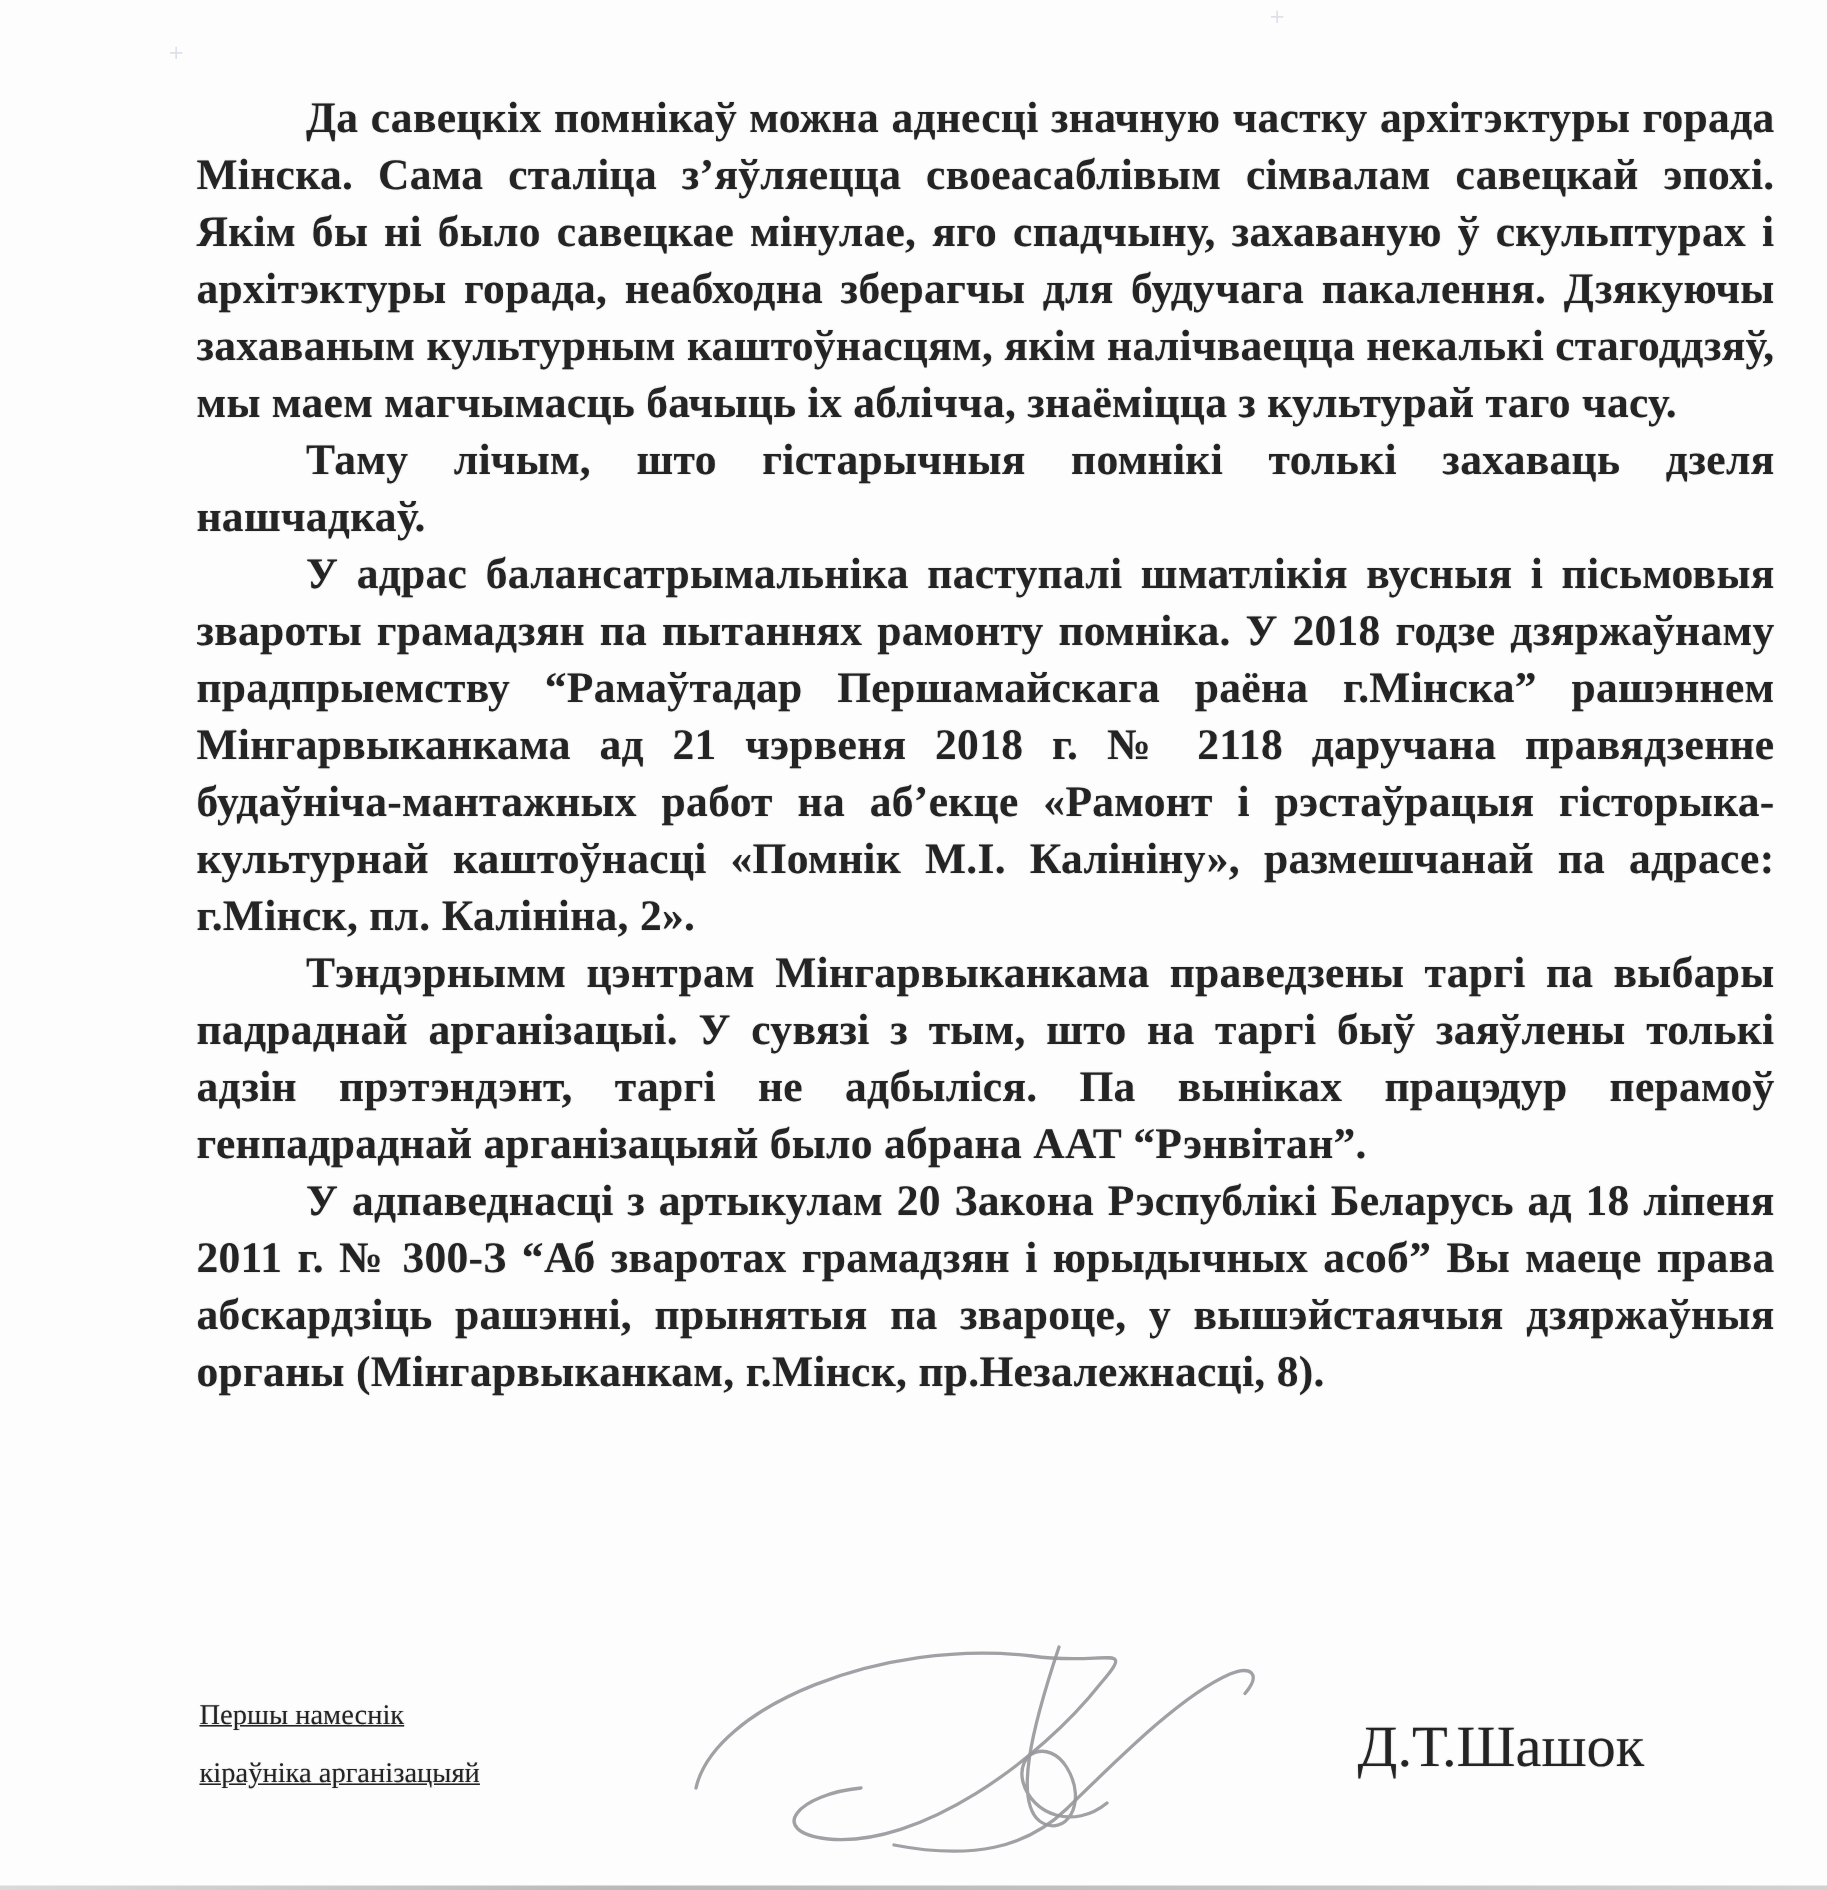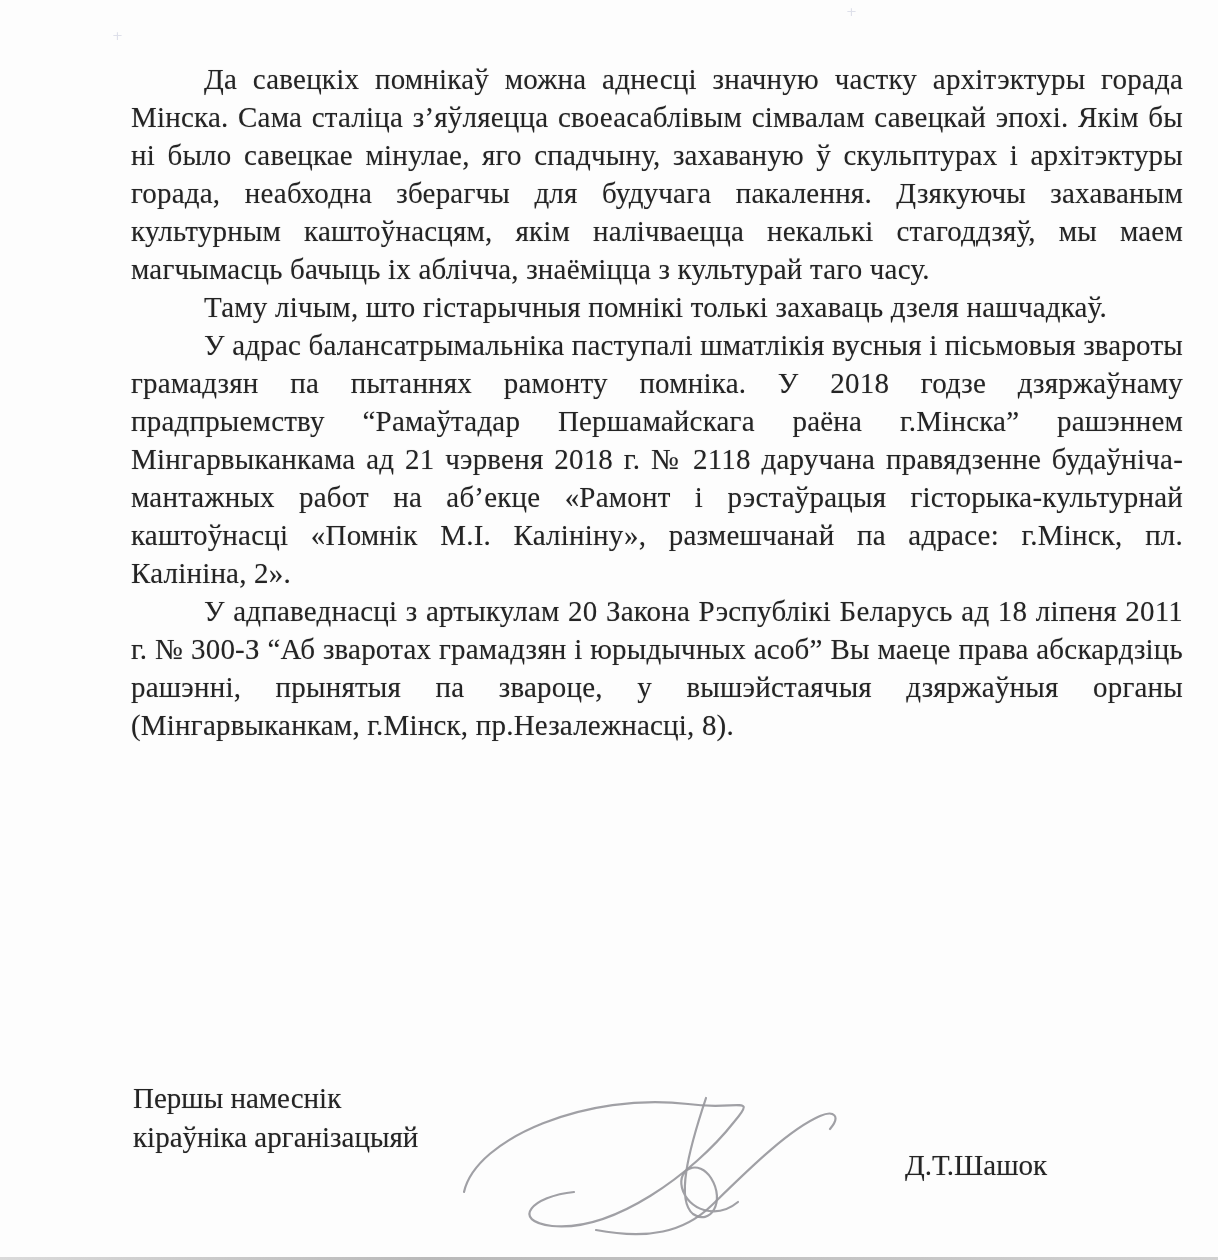--- a/index.html
+++ b/index.html
@@ -25,36 +25,38 @@
     width: 1052px;
     font-size: 29px;
     line-height: 38px;
     text-align: justify;
     text-shadow: 0 0 1px rgba(45,45,45,0.35);
     letter-spacing: 0.2px;
   }
   .doc-body p {
     margin: 0;
     text-indent: 73px;
+    font-weight: bold;
   }
   
   .sig-title {
     position: absolute;
     left: 133px;
-    top: 1079px;
-    font-size: 29px;
+    top: 1124px;
+    font-size: 19px;
     line-height: 39px;
     text-shadow: 0 0 1px rgba(45,45,45,0.35);
     white-space: nowrap;
+    text-decoration: underline;
   }
   .sig-name {
     position: absolute;
     left: 905px;
     top: 1146px;
-    font-size: 29px;
+    font-size: 39px;
     line-height: 38px;
     text-shadow: 0 0 1px rgba(45,45,45,0.35);
     white-space: nowrap;
   }
   .signature-svg {
     position: absolute;
     left: 448px;
     top: 1082px;
     width: 410px;
     height: 158px;
@@ -90,20 +92,21 @@
 
 <div class="page">
 
   <span class="reg-mark m1">+</span>
   <span class="reg-mark m2">+</span>
 
   <div class="doc-body">
     <p>Да савецкіх помнікаў можна аднесці значную частку архітэктуры горада Мінска. Сама сталіца з’яўляецца своеасаблівым сімвалам савецкай эпохі. Якім бы ні было савецкае мінулае, яго спадчыну, захаваную ў скульптурах і архітэктуры горада, неабходна зберагчы для будучага пакалення. Дзякуючы захаваным культурным каштоўнасцям, якім налічваецца некалькі стагоддзяў, мы маем магчымасць бачыць іх аблічча, знаёміцца з культурай таго часу.</p>
     <p>Таму лічым, што гістарычныя помнікі толькі захаваць дзеля нашчадкаў.</p>
     <p>У адрас балансатрымальніка паступалі шматлікія вусныя і пісьмовыя звароты грамадзян па пытаннях рамонту помніка. У 2018 годзе дзяржаўнаму прадпрыемству “Рамаўтадар Першамайскага раёна г.Мінска” рашэннем Мінгарвыканкама ад 21 чэрвеня 2018 г. № 2118 даручана правядзенне будаўніча-мантажных работ на аб’екце «Рамонт і рэстаўрацыя гісторыка-культурнай каштоўнасці «Помнік М.І. Калініну», размешчанай па адрасе: г.Мінск, пл. Калініна, 2».</p>
+    <p>Тэндэрнымм цэнтрам Мінгарвыканкама праведзены таргі па выбары падраднай арганізацыі. У сувязі з тым, што на таргі быў заяўлены толькі адзін прэтэндэнт, таргі не адбыліся. Па выніках працэдур перамоў генпадраднай арганізацыяй было абрана ААТ “Рэнвітан”.</p>
     <p>У адпаведнасці з артыкулам 20 Закона Рэспублікі Беларусь ад 18 ліпеня 2011 г. № 300-З “Аб зваротах грамадзян і юрыдычных асоб” Вы маеце права абскардзіць рашэнні, прынятыя па звароце, у вышэйстаячыя дзяржаўныя органы (Мінгарвыканкам, г.Мінск, пр.Незалежнасці, 8).</p>
   </div>
 
   <div class="sig-title">
     <div>Першы намеснік</div>
     <div>кіраўніка арганізацыяй</div>
   </div>
 
   <svg class="signature-svg" viewBox="0 0 410 158" aria-hidden="true">
     <path d="M16,110 C28,56 140,10 240,22 C288,29 310,12 286,40 C245,92 165,150 104,144 C62,139 84,114 126,110"></path>

